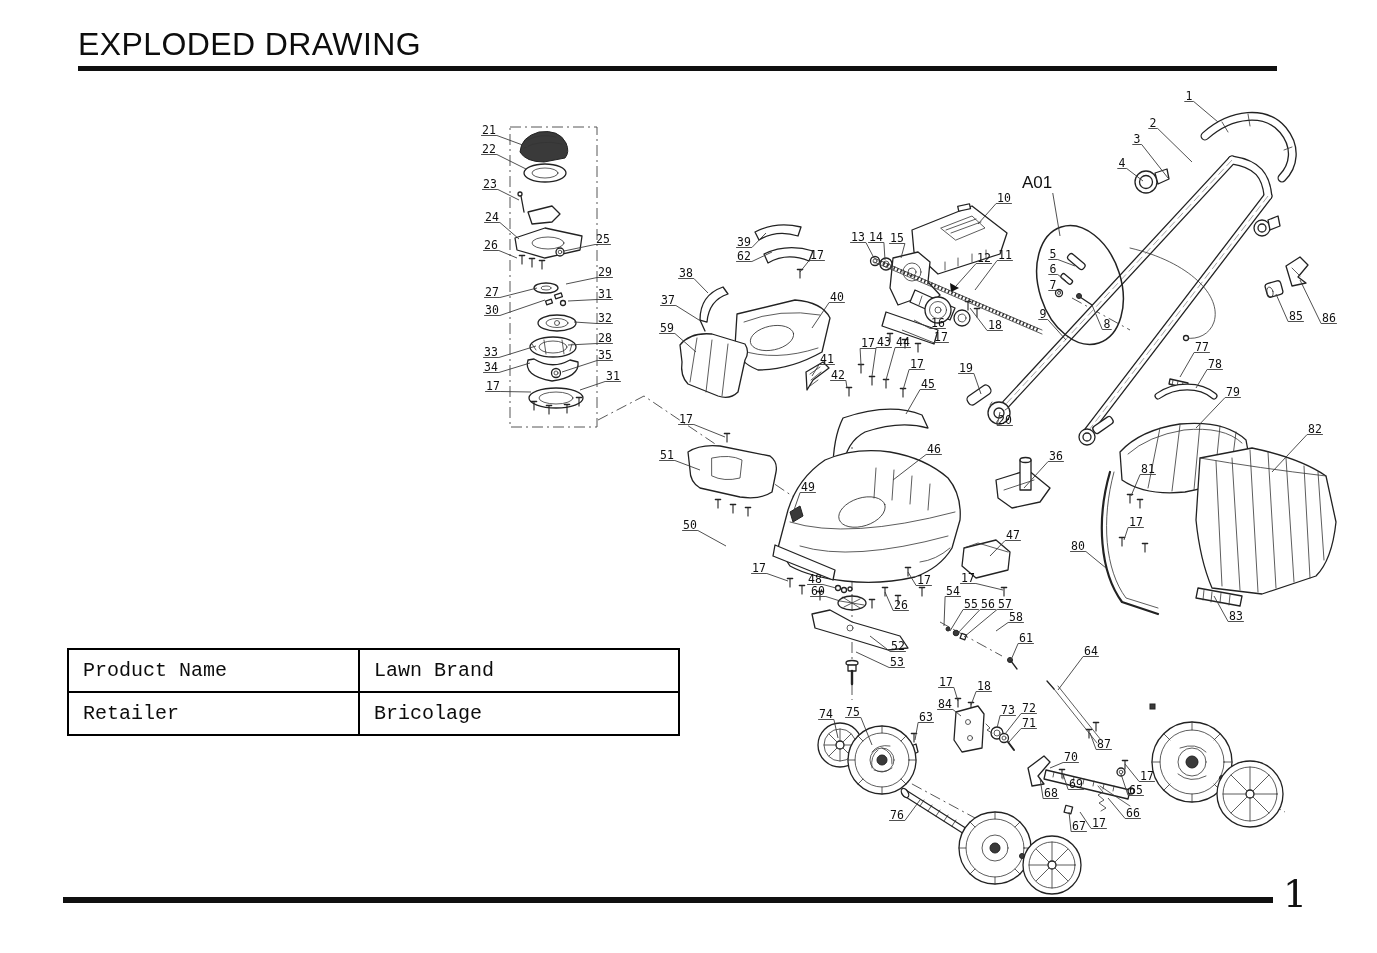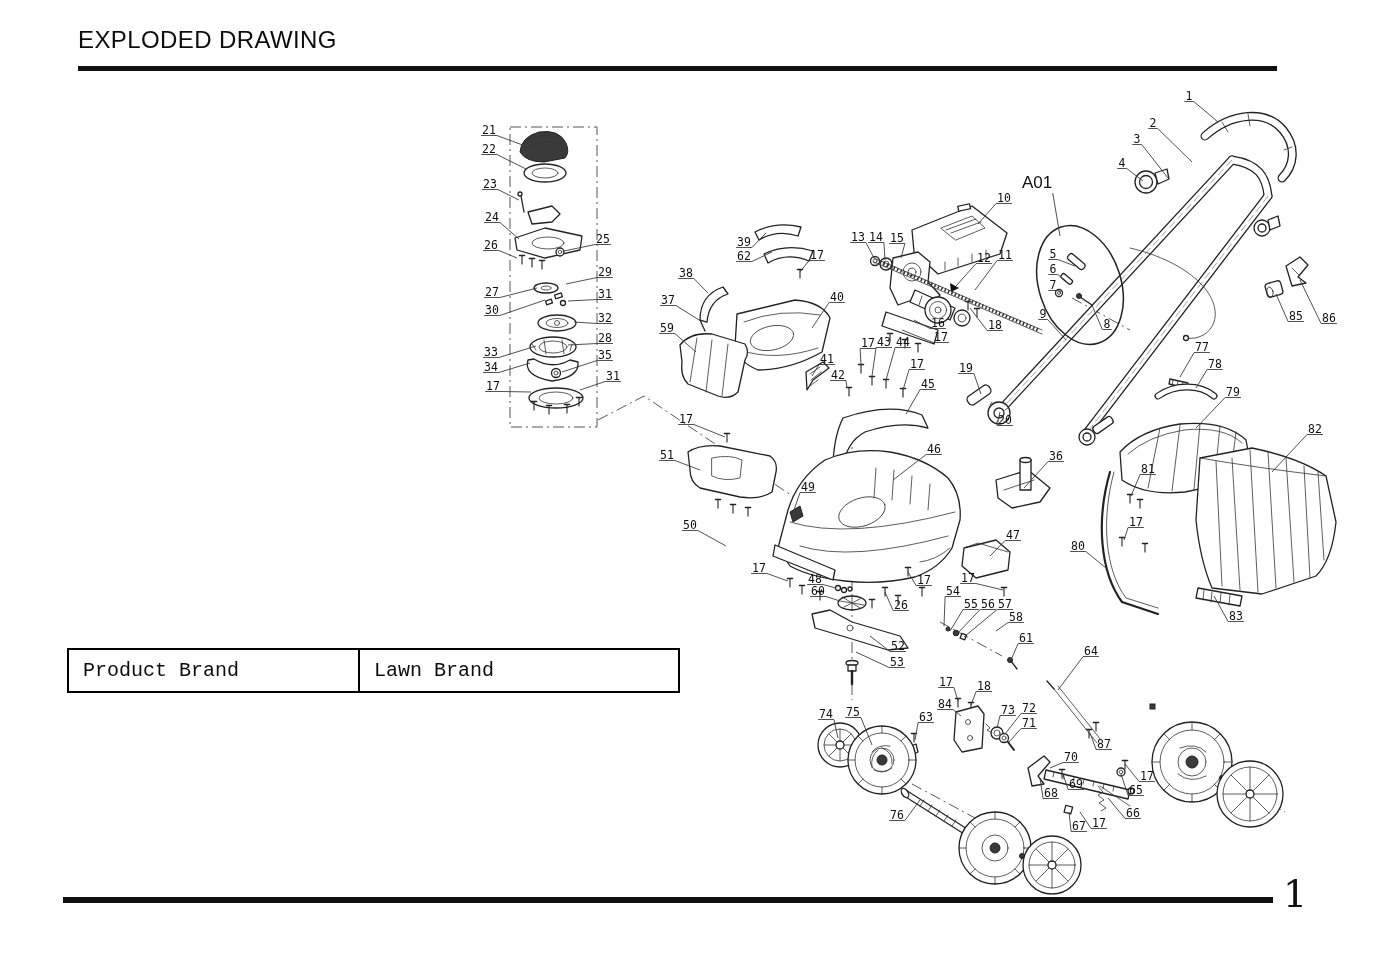--- a/index.html
+++ b/index.html
@@ -1,18 +1,18 @@
 <!DOCTYPE html>
 <html><head>
 <meta charset="utf-8">
 <style>
   html,body{margin:0;padding:0}
   body{width:1377px;height:953px;background:#fff;position:relative;overflow:hidden;
        font-family:"Liberation Sans",sans-serif;color:#111}
-  .page-title{position:absolute;left:78px;top:26px;font-size:24px;font-weight:500;
+  .page-title{position:absolute;left:78px;top:26px;font-size:32px;font-weight:500;
               letter-spacing:.4px;color:#0d0d0d;white-space:nowrap}
   .rule{position:absolute;background:#101010}
   #top-rule{left:78px;top:66px;width:1199px;height:5px}
   #bottom-rule{left:63px;top:897px;width:1210px;height:6px}
   #page-num{position:absolute;left:1283px;top:872px;font-family:"DejaVu Serif",serif;
             font-size:38px;color:#111}
   #diagram{position:absolute;left:0;top:0}
   
   .ln{fill:none;stroke:#222;stroke-width:1.3;stroke-linejoin:round;stroke-linecap:round}
   .thin{fill:none;stroke:#333;stroke-width:.8;stroke-linejoin:round;stroke-linecap:round}
@@ -883,20 +883,24 @@
     <g>
       <line x1="605.1" y1="381.5" x2="580" y2="390" class="leader"></line>
       <line x1="605.1" y1="381.5" x2="620.9" y2="381.5" class="leader"></line>
       <text x="613" y="380" text-anchor="middle" class="callout-num">31</text>
     </g>
   </svg>
 
 <table class="spec-table">
   <tbody>
       <tr>
-        <td class="c1">Product Brand</td>
+        <td class="c1">Product Name</td>
         <td>Lawn Brand</td>
+      </tr>
+      <tr>
+        <td class="c1">Retailer</td>
+        <td>Bricolage</td>
       </tr>
     </tbody>
 </table>
 
 <div class="rule" id="bottom-rule"></div>
 <div id="page-num">1</div>
 
 </body></html>

